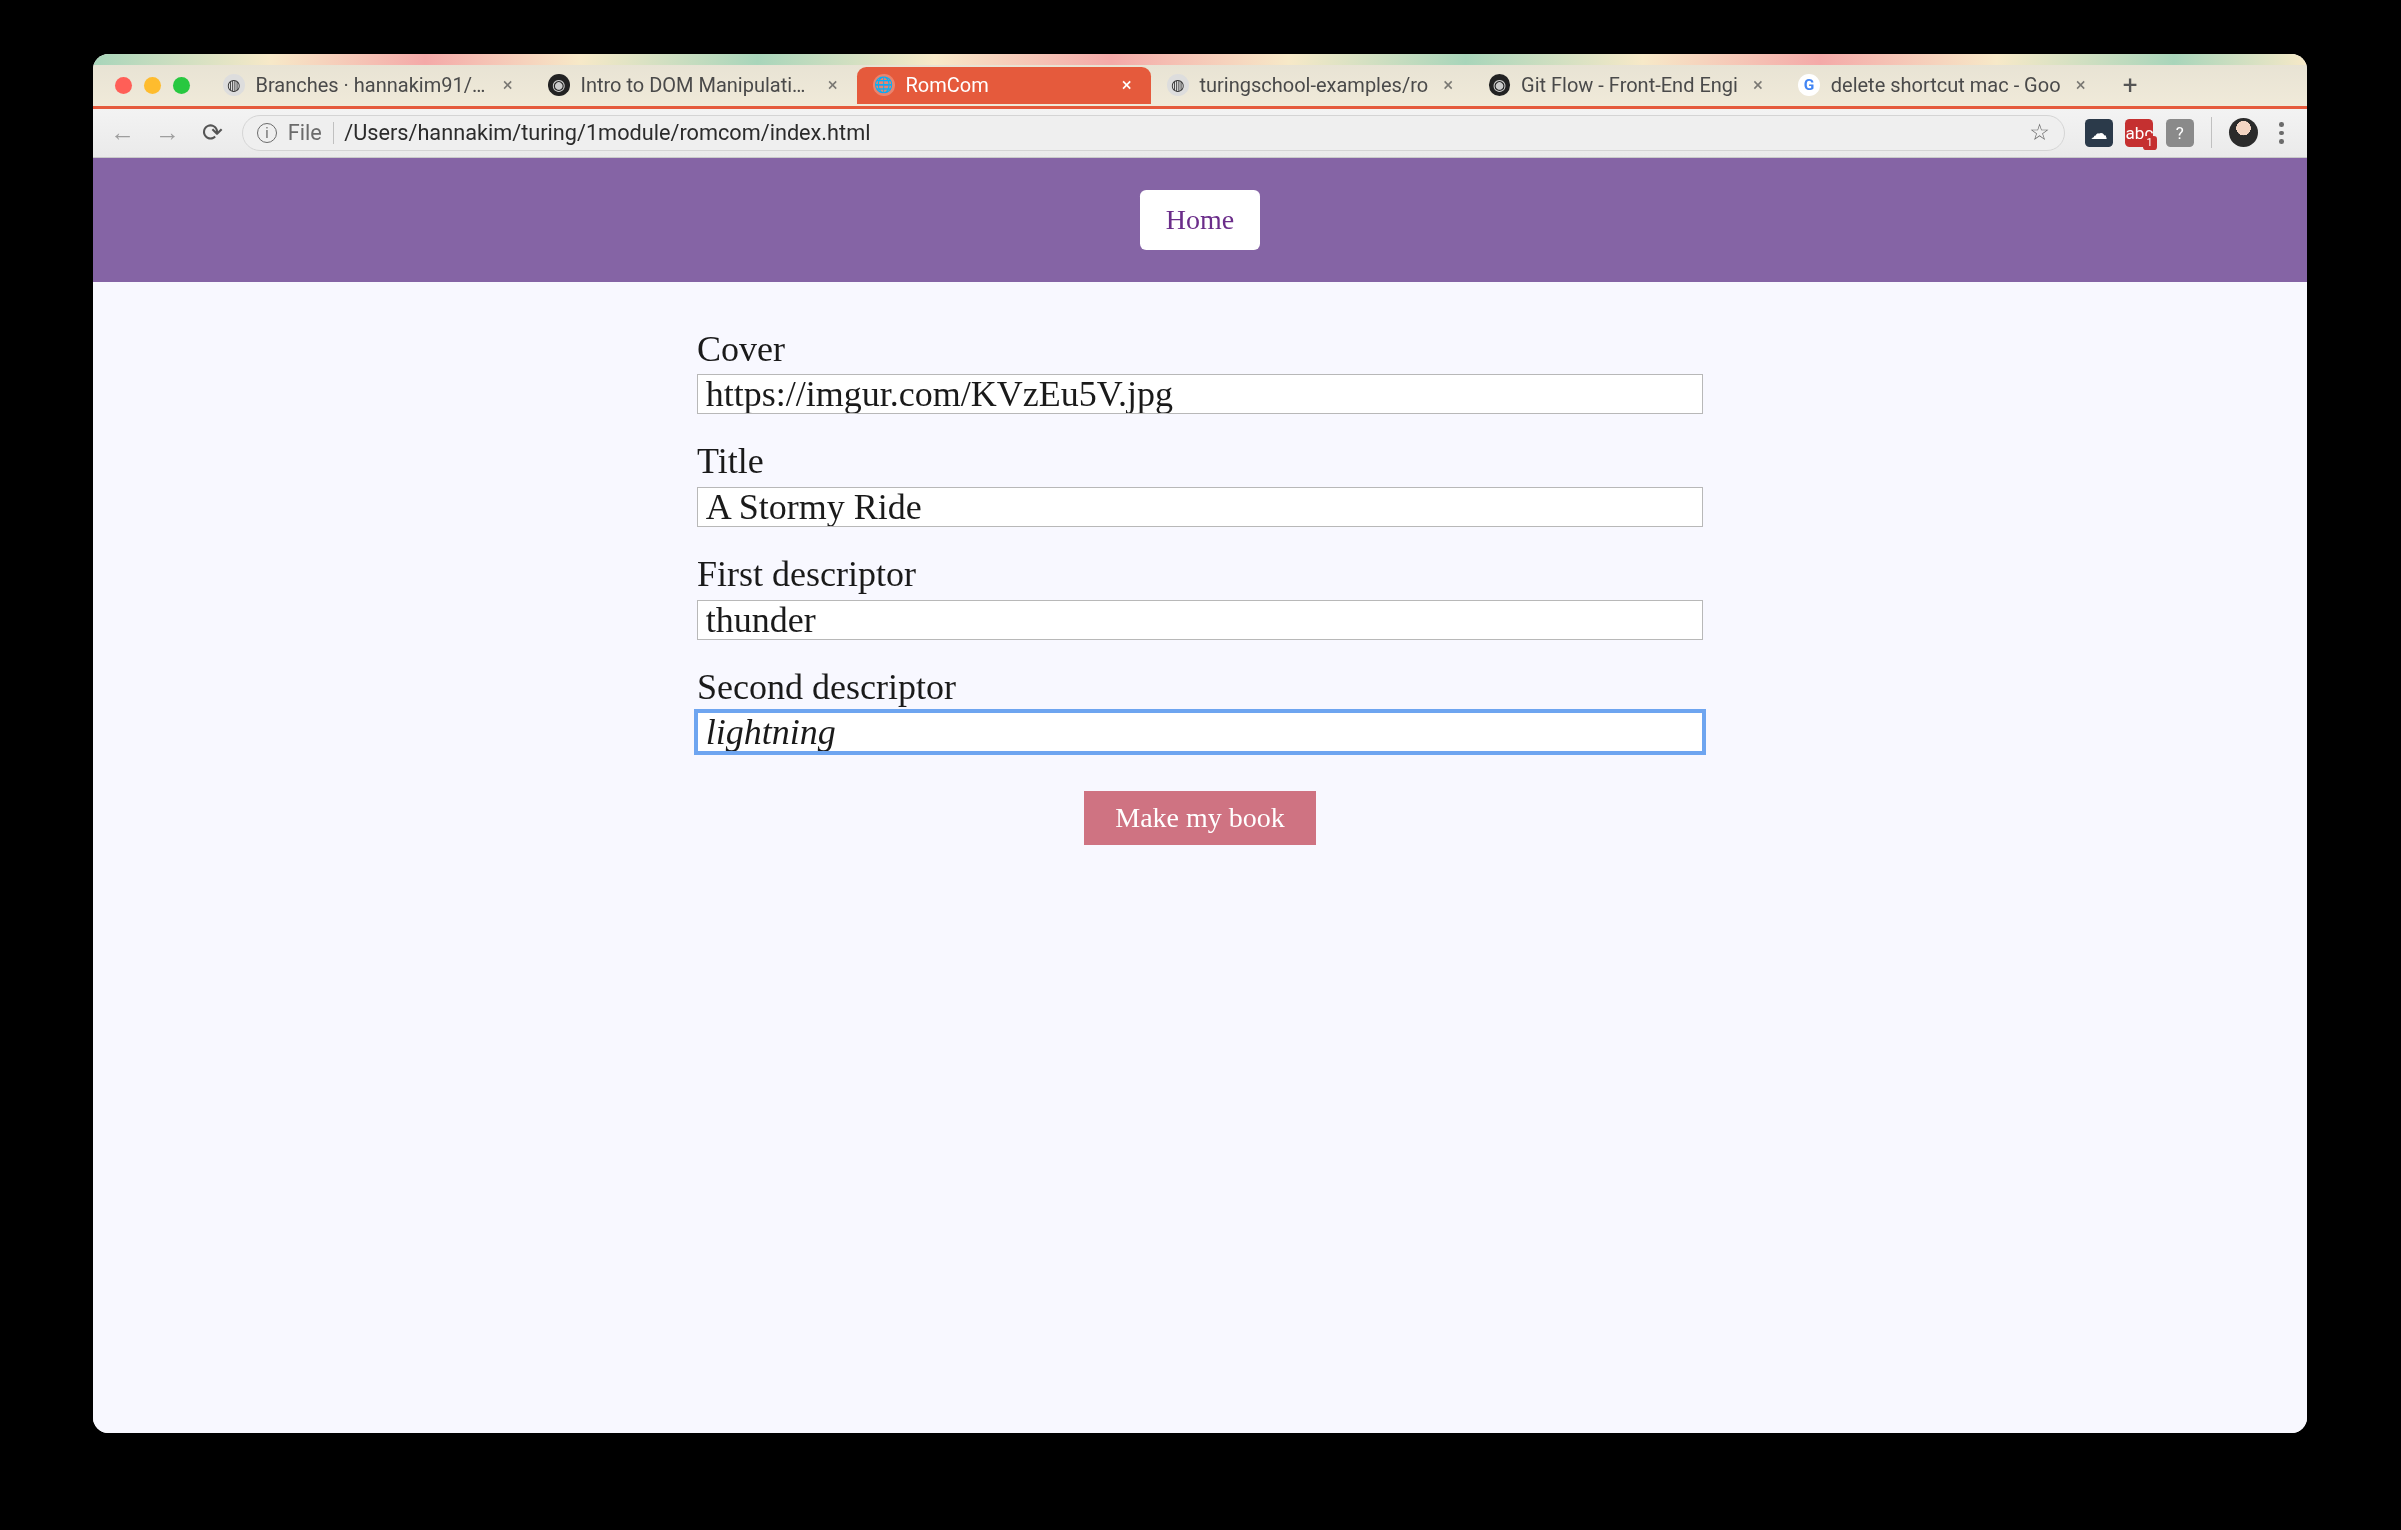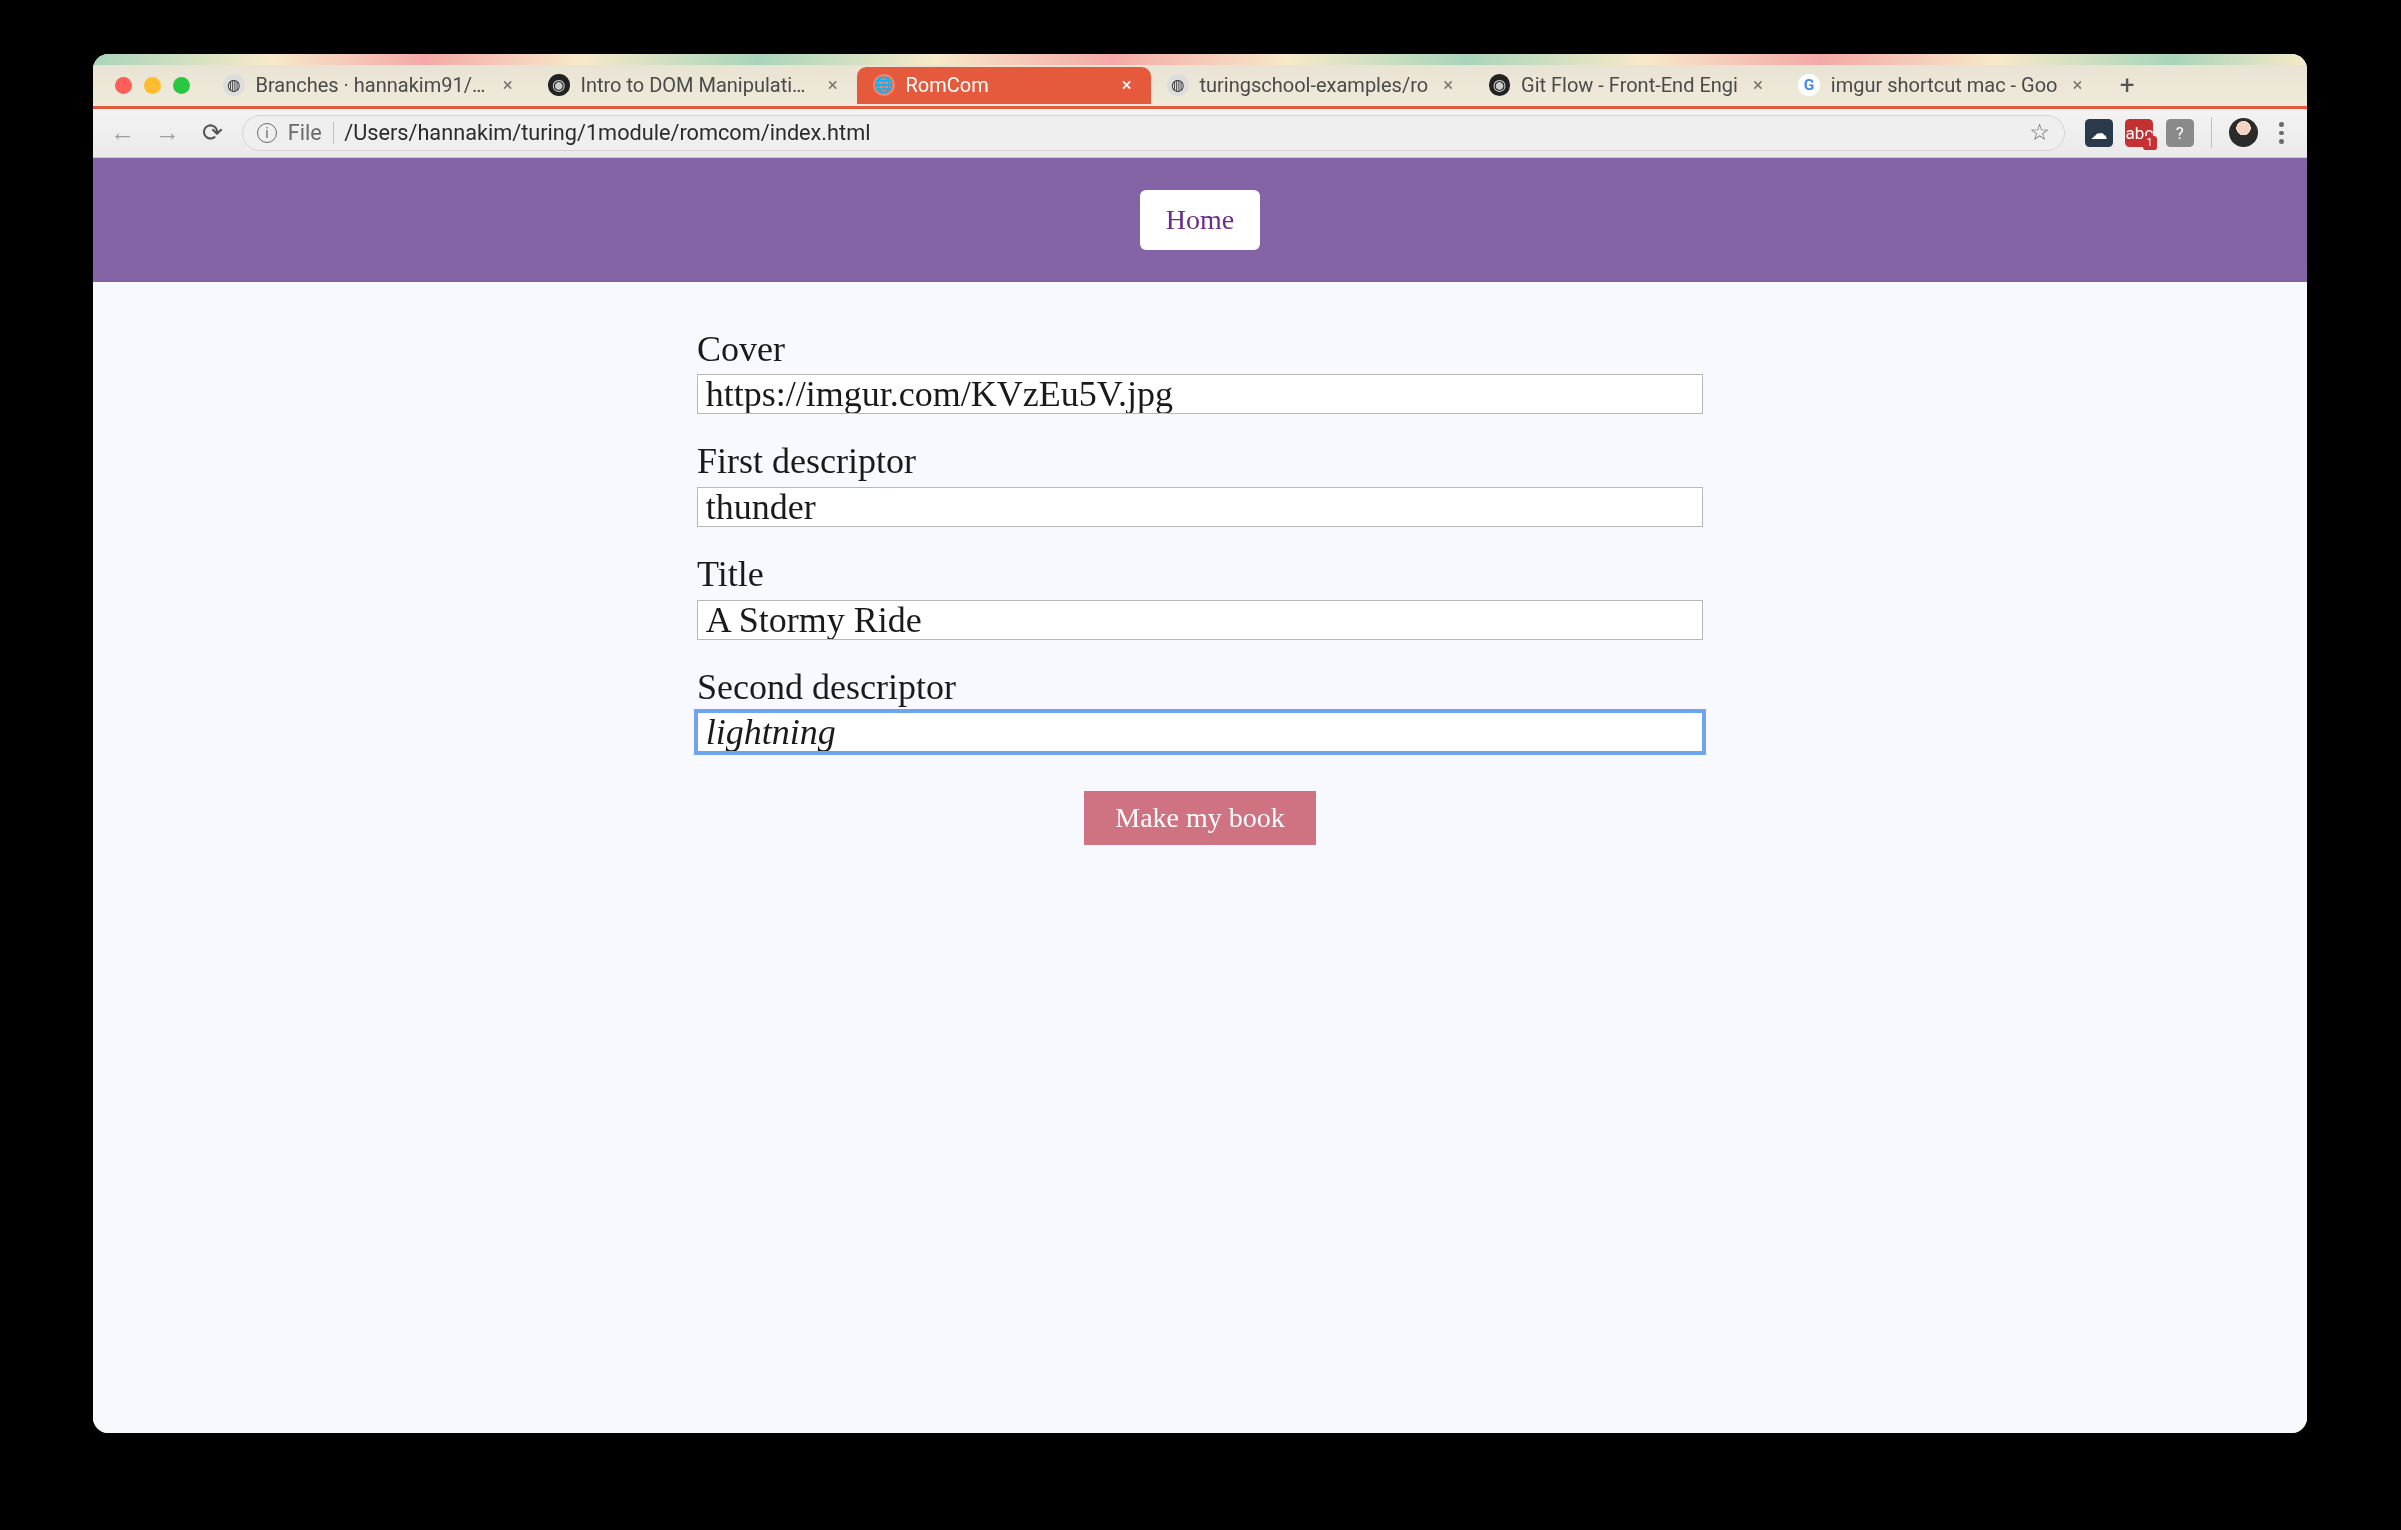--- a/index.html
+++ b/index.html
@@ -257,21 +257,21 @@
       <span class="label">turingschool-examples/ro</span>
       <span class="close">×</span>
     </div>
     <div class="tab">
       <span class="favicon" style="background:#222;color:#ccc">◉</span>
       <span class="label">Git Flow - Front-End Engi</span>
       <span class="close">×</span>
     </div>
     <div class="tab">
       <span class="favicon" style="background:#fff;color:#4285f4;font-weight:bold">G</span>
-      <span class="label">imgur shortcut mac - Goo</span>
+      <span class="label">delete shortcut mac - Goo</span>
       <span class="close">×</span>
     </div>
 
     <div class="newtab">+</div>
   </div>
 
   <div class="toolbar">
     <div class="navbtn">←</div>
     <div class="navbtn">→</div>
     <div class="navbtn enabled">⟳</div>
@@ -305,26 +305,26 @@
     <div class="page-header">
       <button class="hdr-btn">Home</button>
     </div>
 
     <div class="form-wrap">
       <div class="field">
         <label>Cover</label>
         <input type="text" value="https://imgur.com/KVzEu5V.jpg" style="">
       </div>
       <div class="field">
+        <label>Title</label>
+        <input type="text" value="A Stormy Ride" style="">
+      </div>
+      <div class="field">
         <label>First descriptor</label>
         <input type="text" value="thunder" style="">
-      </div>
-      <div class="field">
-        <label>Title</label>
-        <input type="text" value="A Stormy Ride" style="">
       </div>
       <div class="field">
         <label>Second descriptor</label>
         <input type="text" class="focused" value="lightning" style="">
       </div>
       <div class="submit-row">
         <button class="make-btn">Make my book</button>
       </div>
     </div>
   </div>

